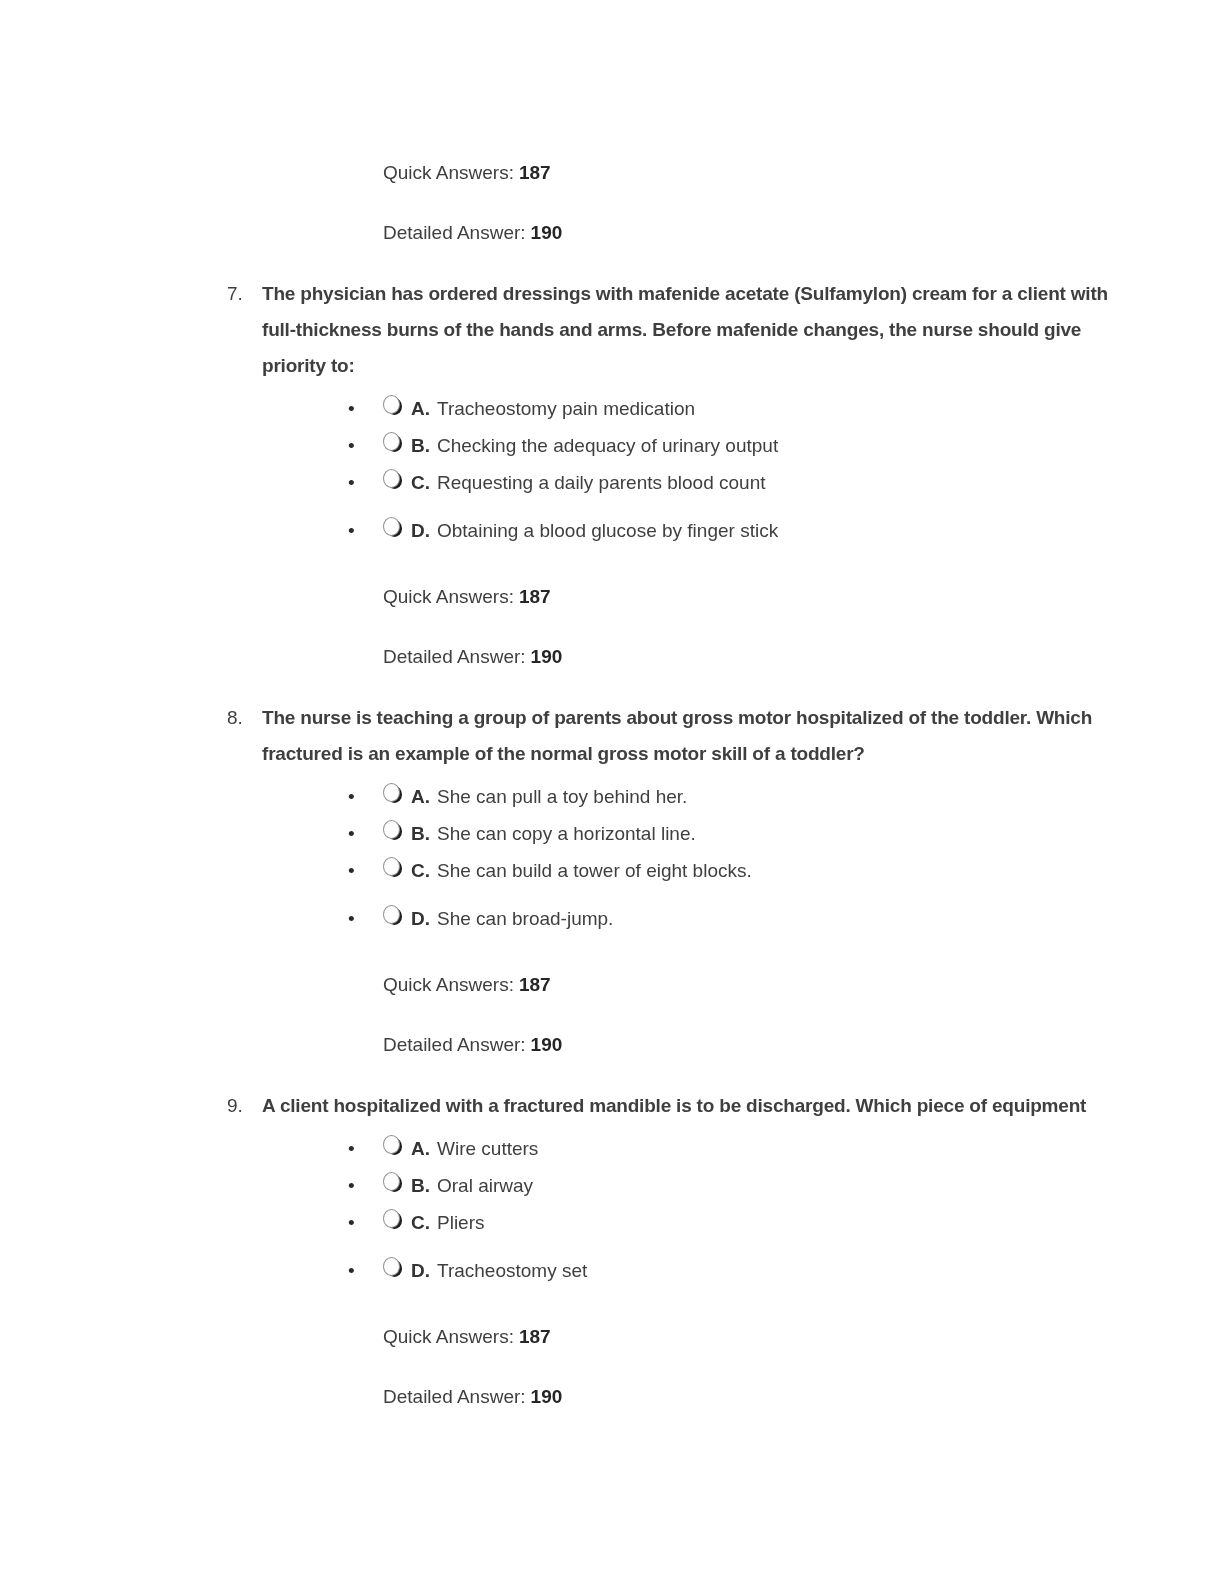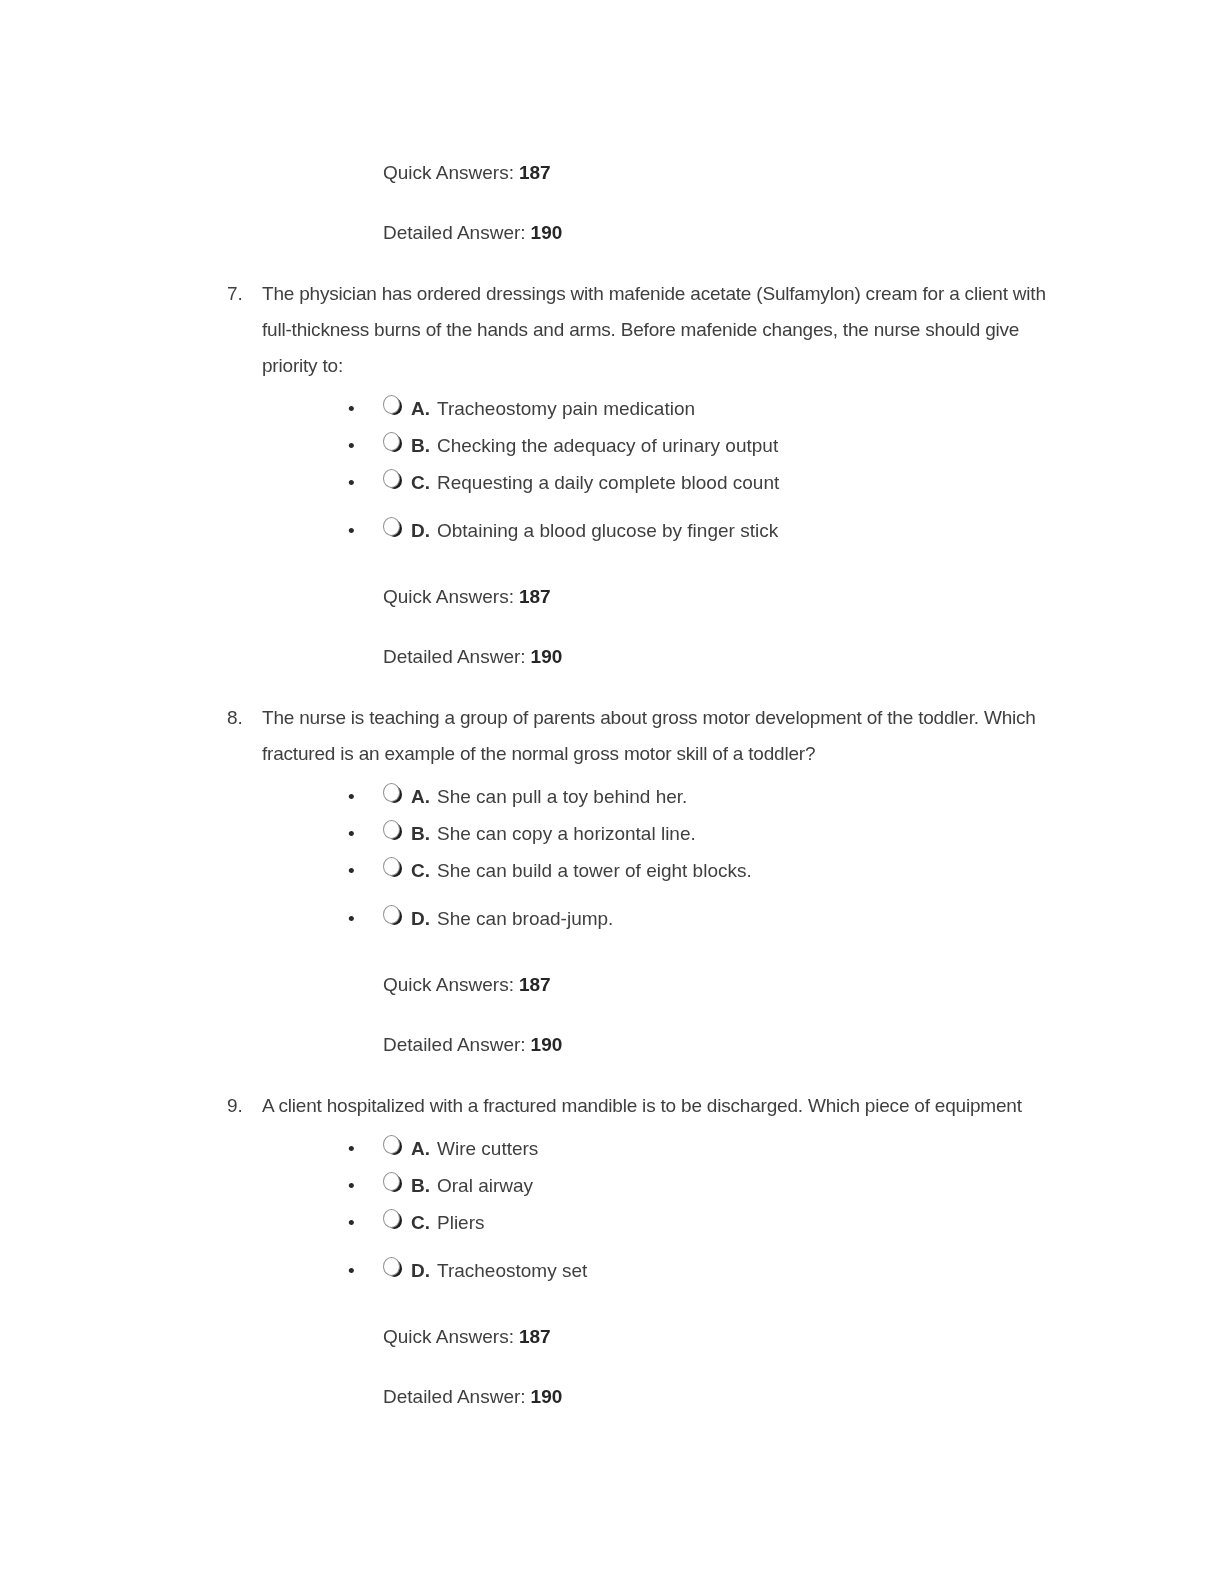--- a/index.html
+++ b/index.html
@@ -27,21 +27,21 @@
     margin-left: 5px;
     text-align: center;
   }
   
   .question {
     display: flex;
     margin-top: 25px;
     line-height: 36px;
   }
   .q-num { width: 35px; flex: none; }
-  .q-line { white-space: nowrap; letter-spacing: -0.2px; }
+  .q-line { white-space: nowrap; letter-spacing: -0.2px; font-weight: bold; }
   
   .options {
     list-style: none;
     margin-top: 6px;
     padding-left: 121px;
   }
   .option {
     display: flex;
     align-items: center;
     height: 37px;
@@ -106,21 +106,21 @@
       <li class="option">
         <span class="bullet">•</span>
         <span class="radio"></span>
         <b class="opt-letter">B.</b>
         <span class="opt-text">Checking the adequacy of urinary output</span>
       </li>
       <li class="option">
         <span class="bullet">•</span>
         <span class="radio"></span>
         <b class="opt-letter">C.</b>
-        <span class="opt-text">Requesting a daily complete blood count</span>
+        <span class="opt-text">Requesting a daily parents blood count</span>
       </li>
       <li class="option option-d">
         <span class="bullet">•</span>
         <span class="radio"></span>
         <b class="opt-letter">D.</b>
         <span class="opt-text">Obtaining a blood glucose by finger stick</span>
       </li>
     </ul>
     <div class="answers-pair after-options">
       <p class="answer-line qa">
@@ -129,21 +129,21 @@
       <p class="answer-line da">
         <span>Detailed Answer:</span><b class="page-ref">190</b>
       </p>
     </div>
   </section>
 
   <section class="question-block">
     <div class="question">
       <span class="q-num">8.</span>
       <div class="q-text">
-        <div class="q-line">The nurse is teaching a group of parents about gross motor development of the toddler. Which</div>
+        <div class="q-line">The nurse is teaching a group of parents about gross motor hospitalized of the toddler. Which</div>
         <div class="q-line">fractured is an example of the normal gross motor skill of a toddler?</div>
       </div>
     </div>
     <ul class="options">
       <li class="option">
         <span class="bullet">•</span>
         <span class="radio"></span>
         <b class="opt-letter">A.</b>
         <span class="opt-text">She can pull a toy behind her.</span>
       </li>

